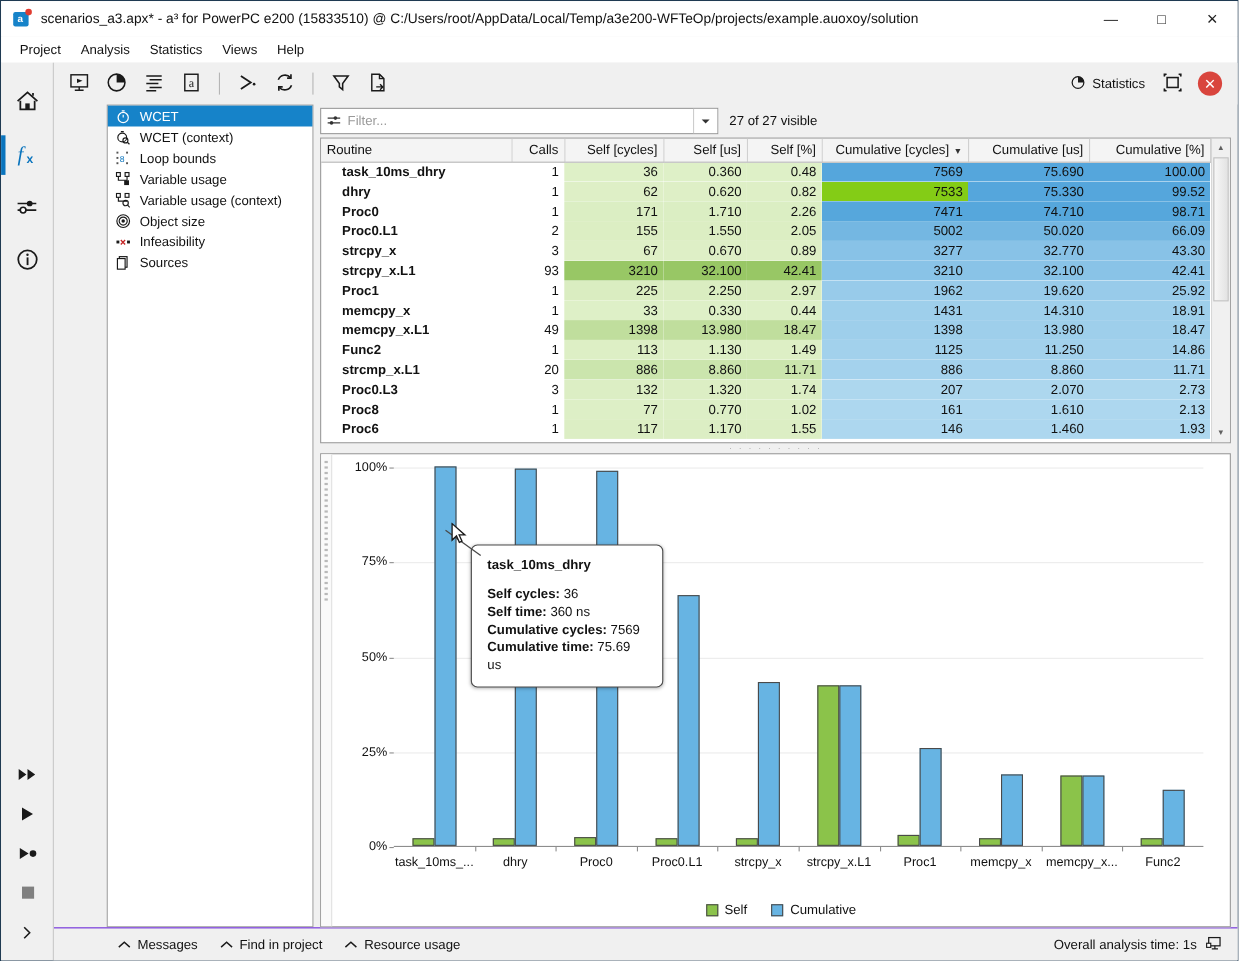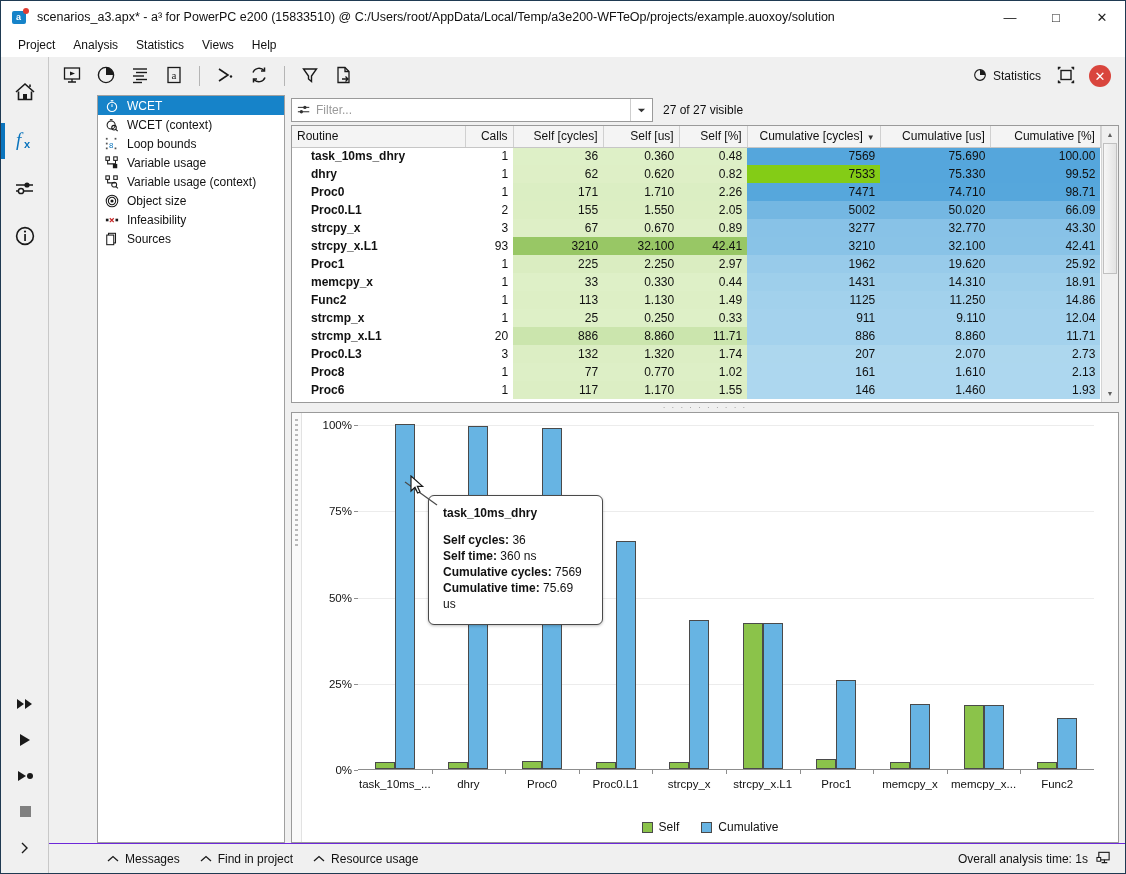--- a/index.html
+++ b/index.html
@@ -593,38 +593,38 @@
                       <td class="routine">memcpy_x</td>
                       <td class="">1</td>
                       <td class="" style="background: rgb(222, 240, 199);">33</td>
                       <td class="" style="background: rgb(222, 240, 199);">0.330</td>
                       <td class="" style="background: rgb(222, 240, 199);">0.44</td>
                       <td class="" style="background: rgb(158, 207, 235);">1431</td>
                       <td class="" style="background: rgb(158, 207, 235);">14.310</td>
                       <td class="" style="background: rgb(158, 207, 235);">18.91</td>
                     </tr>
                     <tr>
+                      <td class="routine">memcpy_x.L1</td>
+                      <td class="">49</td>
+                      <td class="" style="background: rgb(192, 222, 157);">1398</td>
+                      <td class="" style="background: rgb(192, 222, 157);">13.980</td>
+                      <td class="" style="background: rgb(192, 222, 157);">18.47</td>
+                      <td class="" style="background: rgb(158, 207, 235);">1398</td>
+                      <td class="" style="background: rgb(158, 207, 235);">13.980</td>
+                      <td class="" style="background: rgb(158, 207, 235);">18.47</td>
+                    </tr>
+                    <tr>
                       <td class="routine">Func2</td>
                       <td class="">1</td>
                       <td class="" style="background: rgb(221, 239, 197);">113</td>
                       <td class="" style="background: rgb(221, 239, 197);">1.130</td>
                       <td class="" style="background: rgb(221, 239, 197);">1.49</td>
                       <td class="" style="background: rgb(162, 209, 236);">1125</td>
                       <td class="" style="background: rgb(162, 209, 236);">11.250</td>
                       <td class="" style="background: rgb(162, 209, 236);">14.86</td>
-                    </tr>
-                    <tr>
-                      <td class="routine">strcmp_x</td>
-                      <td class="">1</td>
-                      <td class="" style="background: rgb(222, 240, 199);">25</td>
-                      <td class="" style="background: rgb(222, 240, 199);">0.250</td>
-                      <td class="" style="background: rgb(222, 240, 199);">0.33</td>
-                      <td class="" style="background: rgb(164, 210, 237);">911</td>
-                      <td class="" style="background: rgb(164, 210, 237);">9.110</td>
-                      <td class="" style="background: rgb(164, 210, 237);">12.04</td>
                     </tr>
                     <tr>
                       <td class="routine">strcmp_x.L1</td>
                       <td class="">20</td>
                       <td class="" style="background: rgb(203, 229, 173);">886</td>
                       <td class="" style="background: rgb(203, 229, 173);">8.860</td>
                       <td class="" style="background: rgb(203, 229, 173);">11.71</td>
                       <td class="" style="background: rgb(164, 210, 237);">886</td>
                       <td class="" style="background: rgb(164, 210, 237);">8.860</td>
                       <td class="" style="background: rgb(164, 210, 237);">11.71</td>

